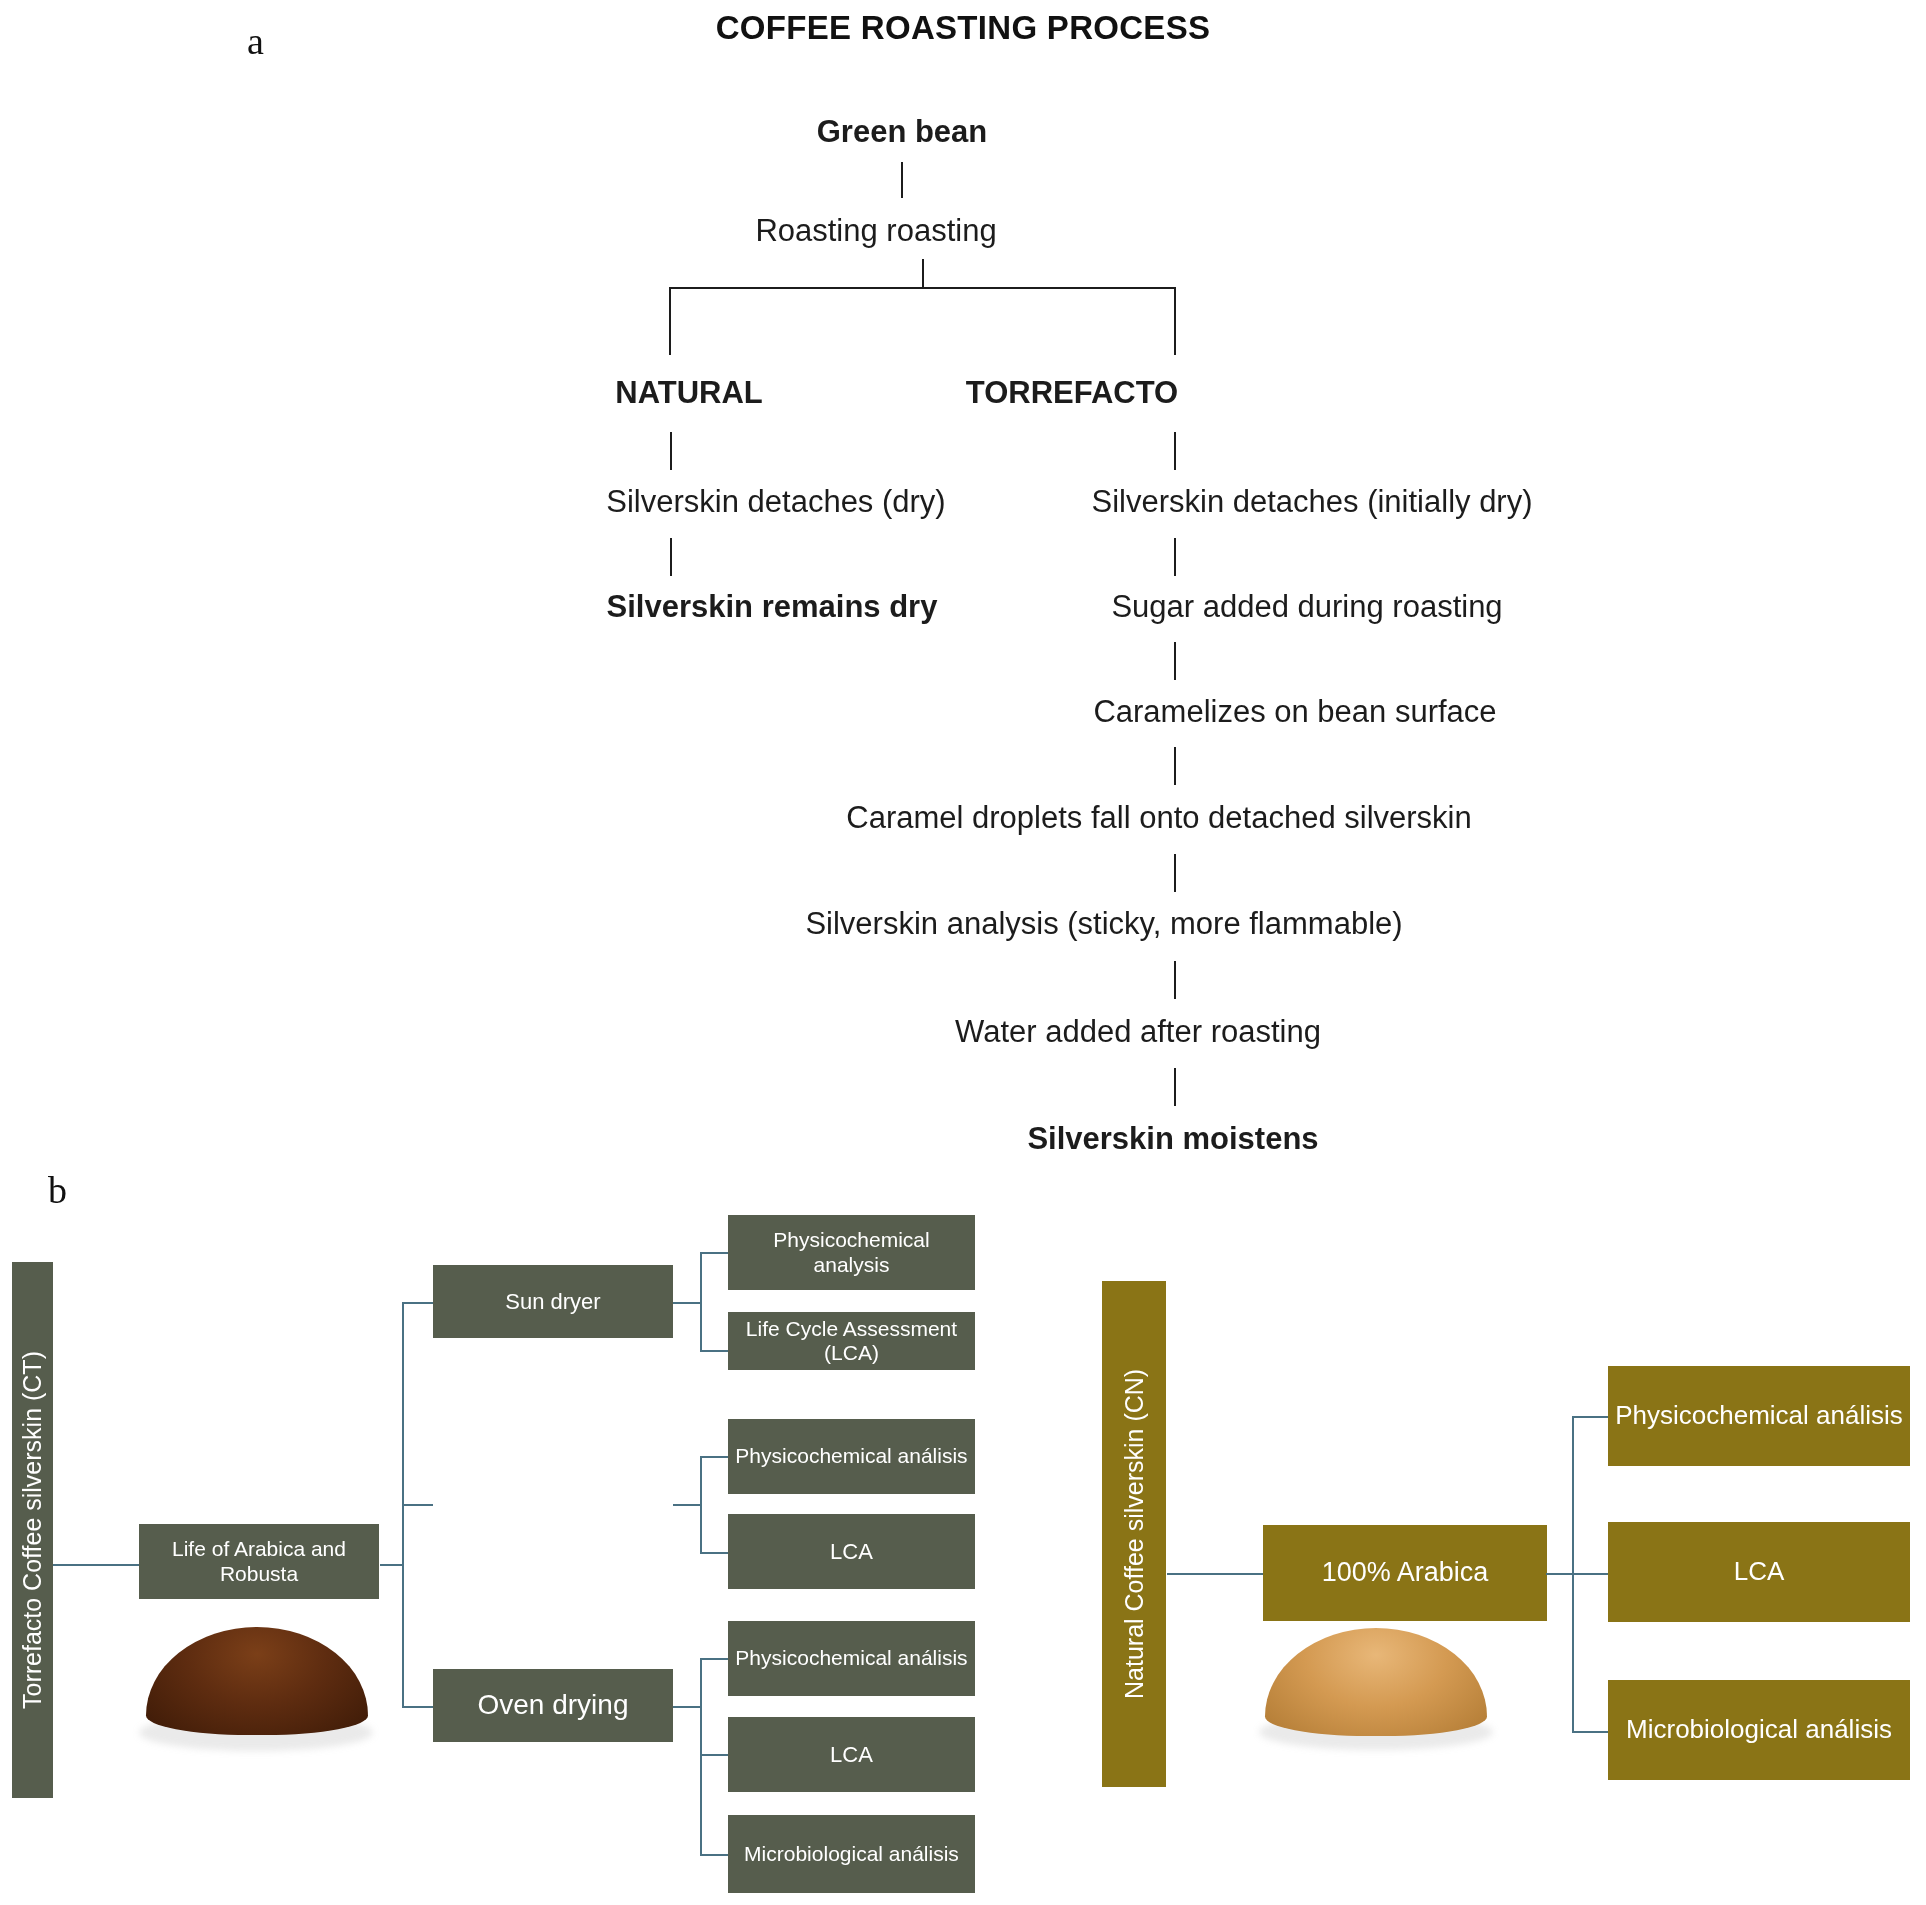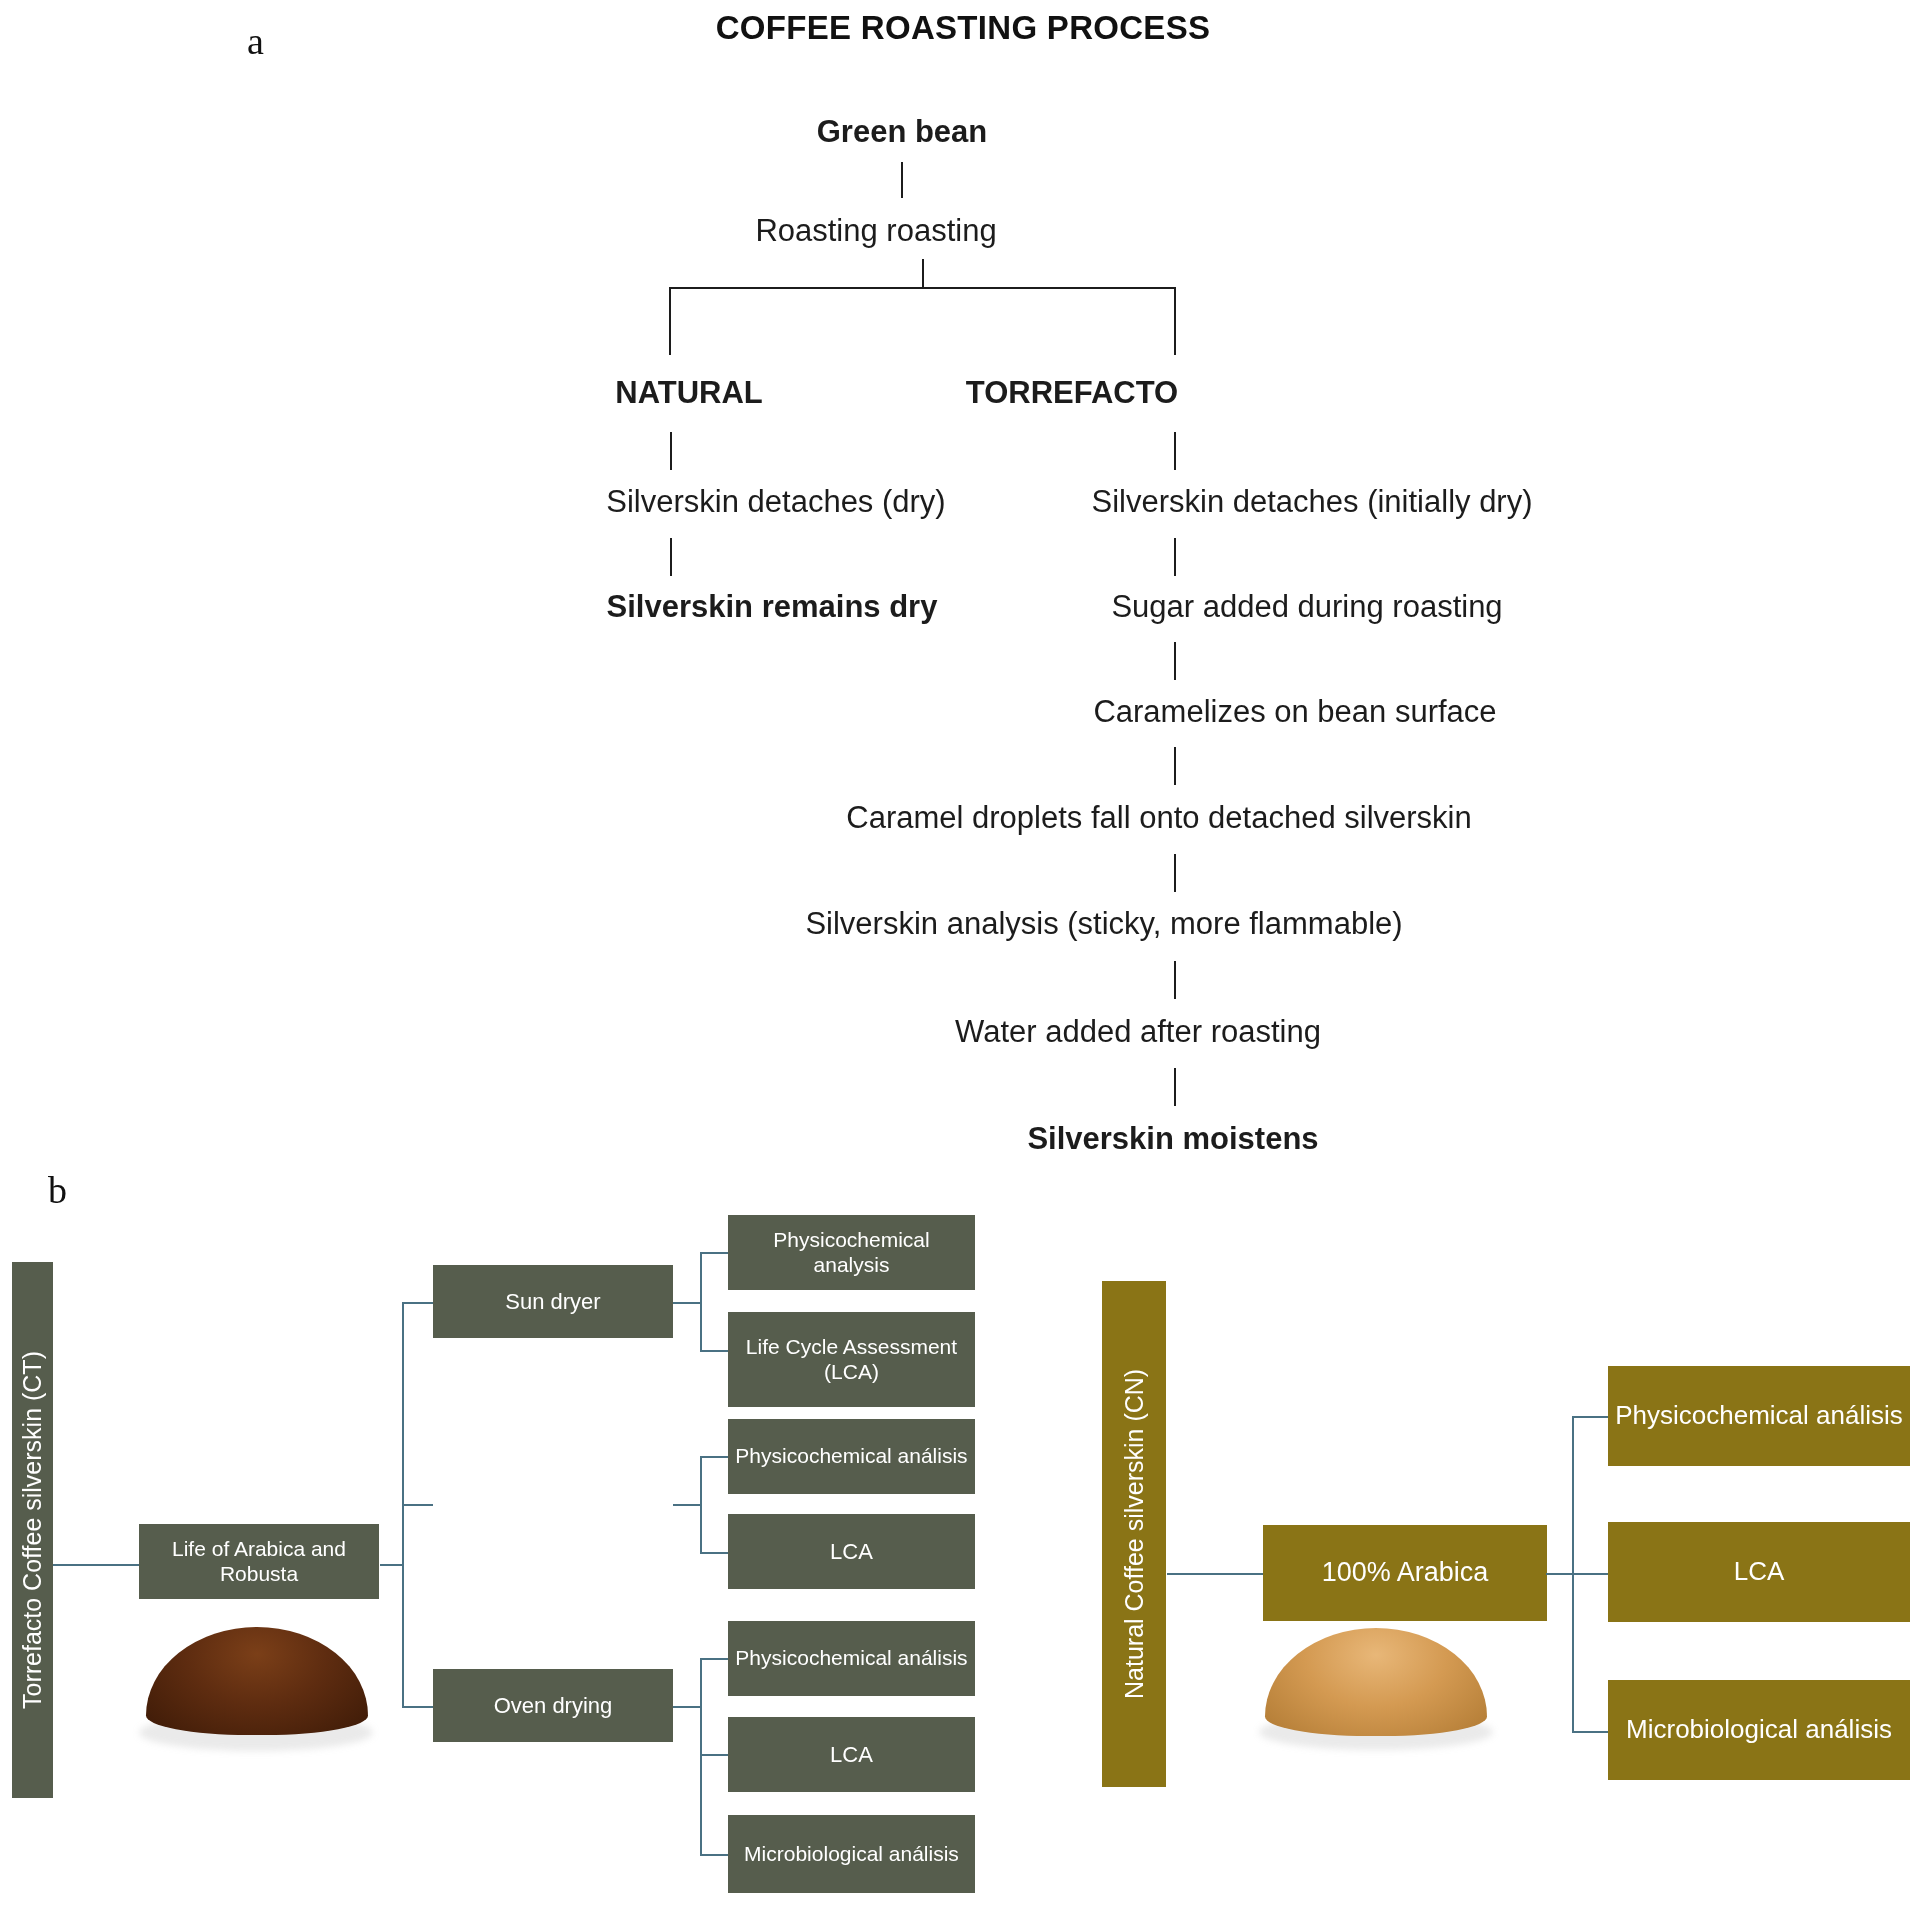--- a/index.html
+++ b/index.html
@@ -176,32 +176,32 @@
   <div class="connector conn-h" style="left:380px; top:393px; width:23.4px;"></div>
   <div class="connector conn-v" style="left:402px; top:131px; width:1.8px; height:404px;"></div>
 
   <div class="connector conn-h" style="left:402px; top:131px; width:31px;"></div>
   <div class="bbox dark" style="left:433px; top:94px; width:240px; height:73px; font-size:22px;">Sun dryer</div>
   <div class="connector conn-h" style="left:673px; top:131px; width:28px;"></div>
   <div class="connector conn-v" style="left:700px; top:81px; height:99px;"></div>
   <div class="connector conn-h" style="left:700px; top:81px; width:28px;"></div>
   <div class="connector conn-h" style="left:700px; top:179px; width:28px;"></div>
   <div class="bbox dark" style="left:728px; top:44px; width:247px; height:75px; font-size:21px;">Physicochemical analysis</div>
-  <div class="bbox dark" style="left:728px; top:141px; width:247px; height:95px; font-size:21px;">Life Cycle Assessment  (LCA)</div>
+  <div class="bbox dark" style="left:728px; top:141px; width:247px; height:58px; font-size:21px;">Life Cycle Assessment  (LCA)</div>
 
   <div class="connector conn-h" style="left:402px; top:333px; width:31px;"></div>
   <div class="connector conn-h" style="left:673px; top:333px; width:28px;"></div>
   <div class="connector conn-v" style="left:700px; top:285px; height:97px;"></div>
   <div class="connector conn-h" style="left:700px; top:285px; width:28px;"></div>
   <div class="connector conn-h" style="left:700px; top:381px; width:28px;"></div>
   <div class="bbox dark" style="left:728px; top:248px; width:247px; height:75px; font-size:21px;">Physicochemical análisis</div>
   <div class="bbox dark" style="left:728px; top:343px; width:247px; height:75px; font-size:22px;">LCA</div>
 
   <div class="connector conn-h" style="left:402px; top:535px; width:31px;"></div>
-  <div class="bbox dark" style="left:433px; top:498px; width:240px; height:73px; font-size:22px;">Oven drying</div>
+  <div class="bbox dark" style="left:433px; top:498px; width:240px; height:73px; font-size:28px;">Oven drying</div>
   <div class="connector conn-h" style="left:673px; top:535px; width:28px;"></div>
   <div class="connector conn-v" style="left:700px; top:487px; height:197px;"></div>
   <div class="connector conn-h" style="left:700px; top:487px; width:28px;"></div>
   <div class="connector conn-h" style="left:700px; top:583px; width:28px;"></div>
   <div class="connector conn-h" style="left:700px; top:683px; width:28px;"></div>
   <div class="bbox dark" style="left:728px; top:450px; width:247px; height:75px; font-size:21px;">Physicochemical análisis</div>
   <div class="bbox dark" style="left:728px; top:546px; width:247px; height:75px; font-size:22px;">LCA</div>
   <div class="bbox dark" style="left:728px; top:644px; width:247px; height:78px; font-size:21px;">Microbiological análisis</div>
 
   <div class="bbox olive vertical-label" style="left:1102px; top:110px; width:64px; height:506px; font-size:25px;">Natural Coffee silverskin (CN)</div>

